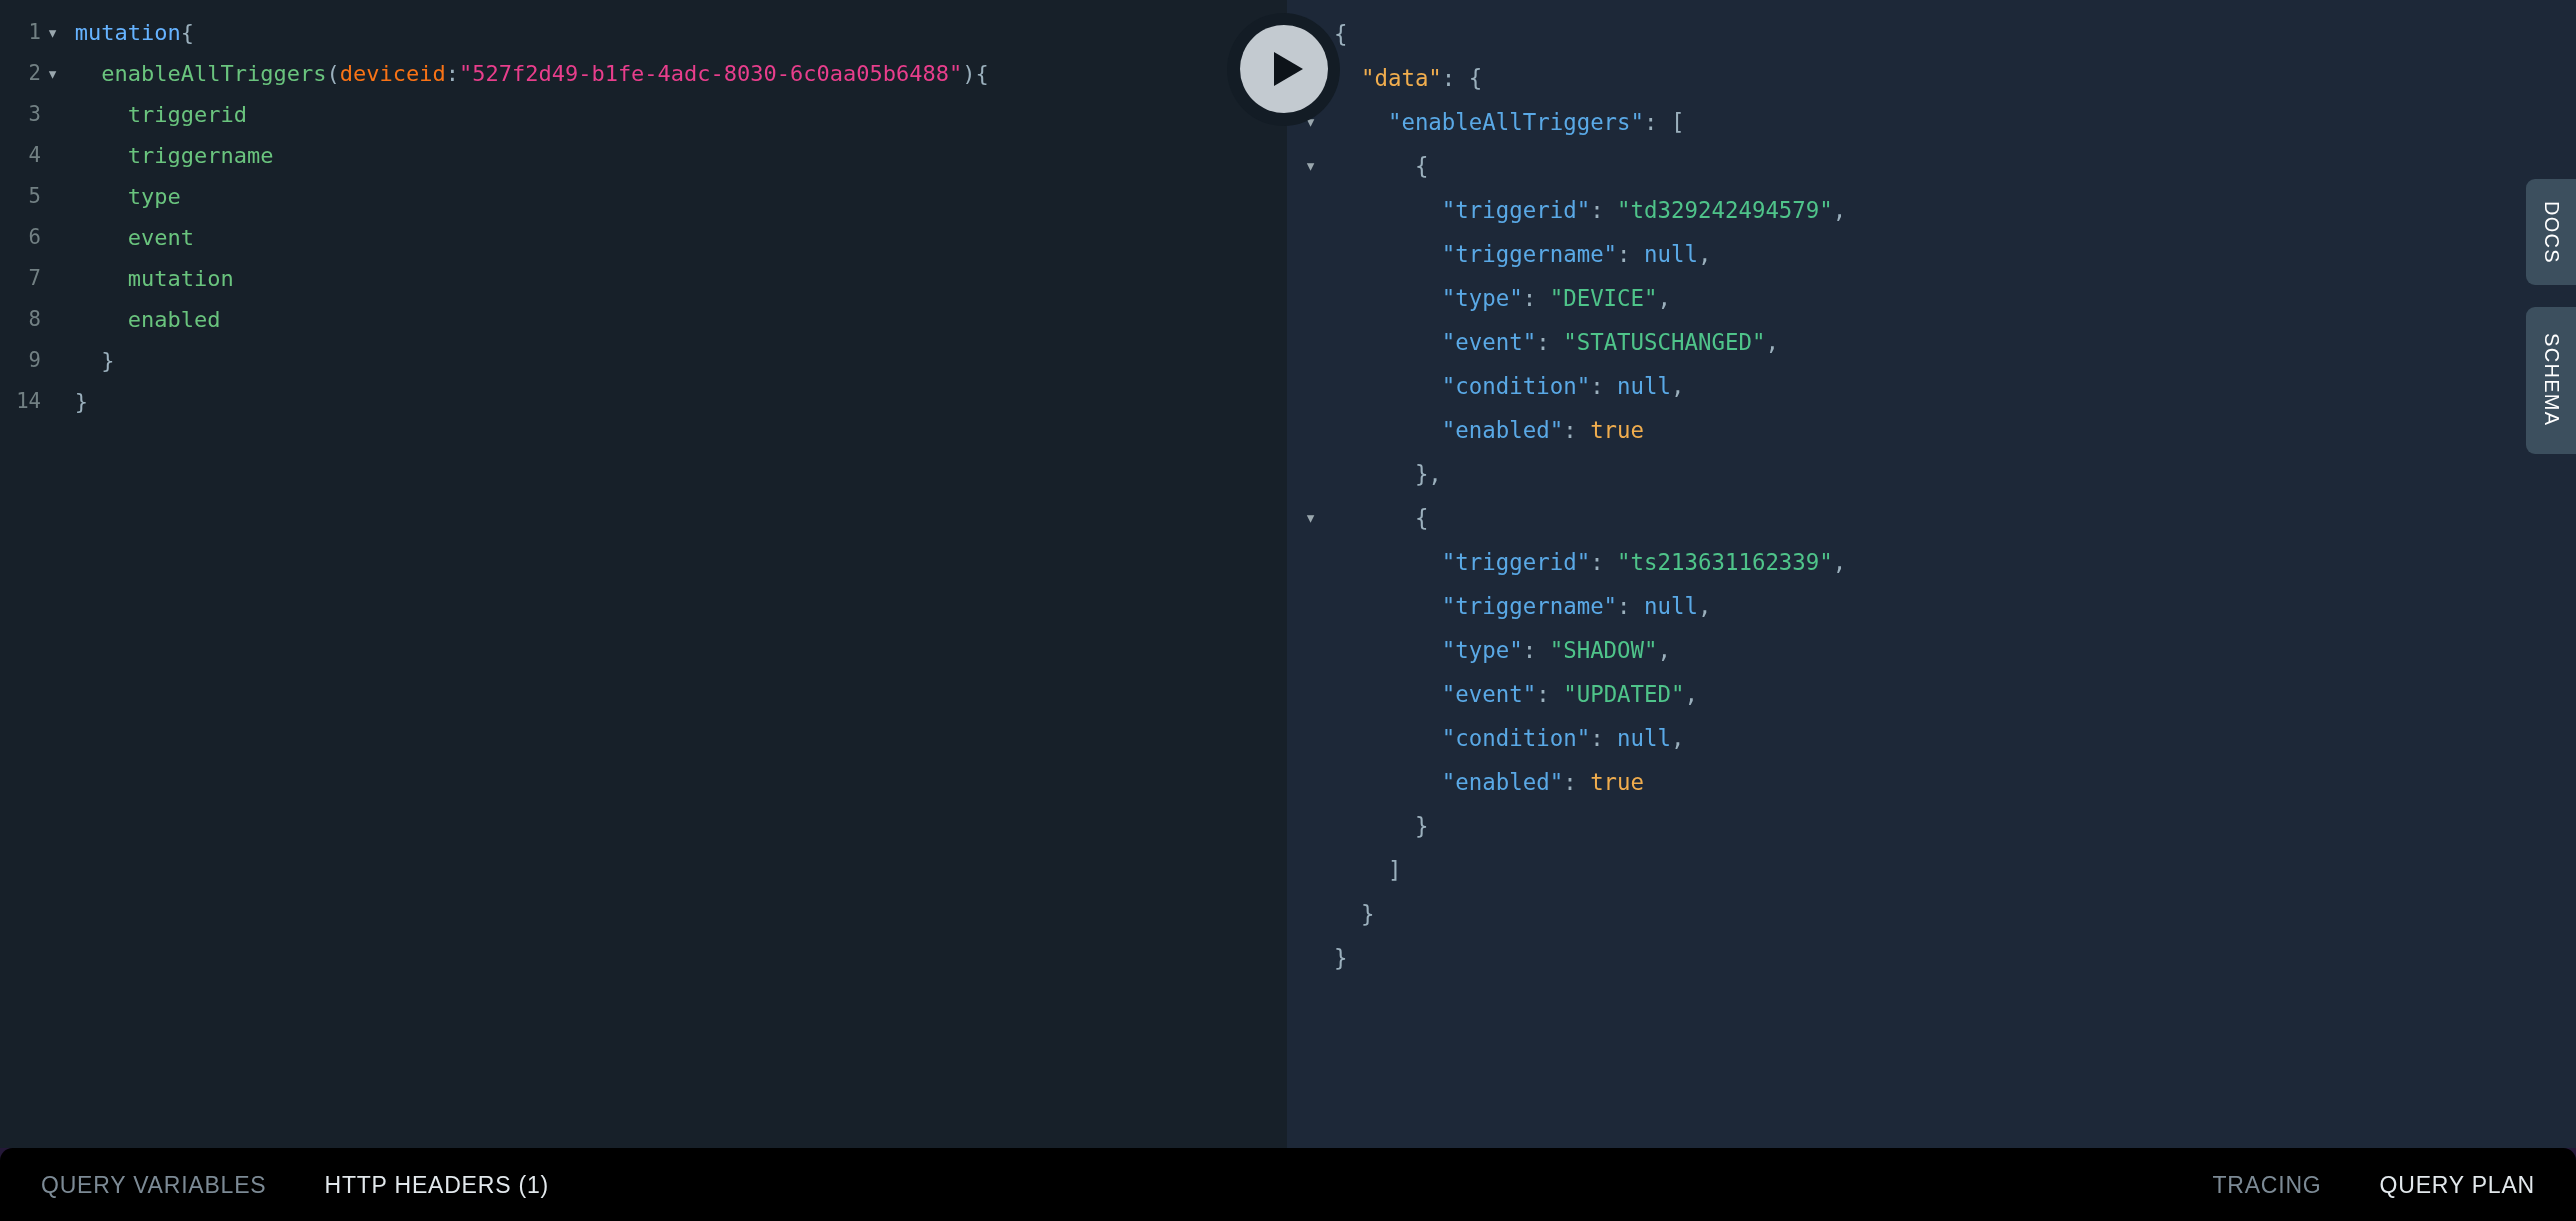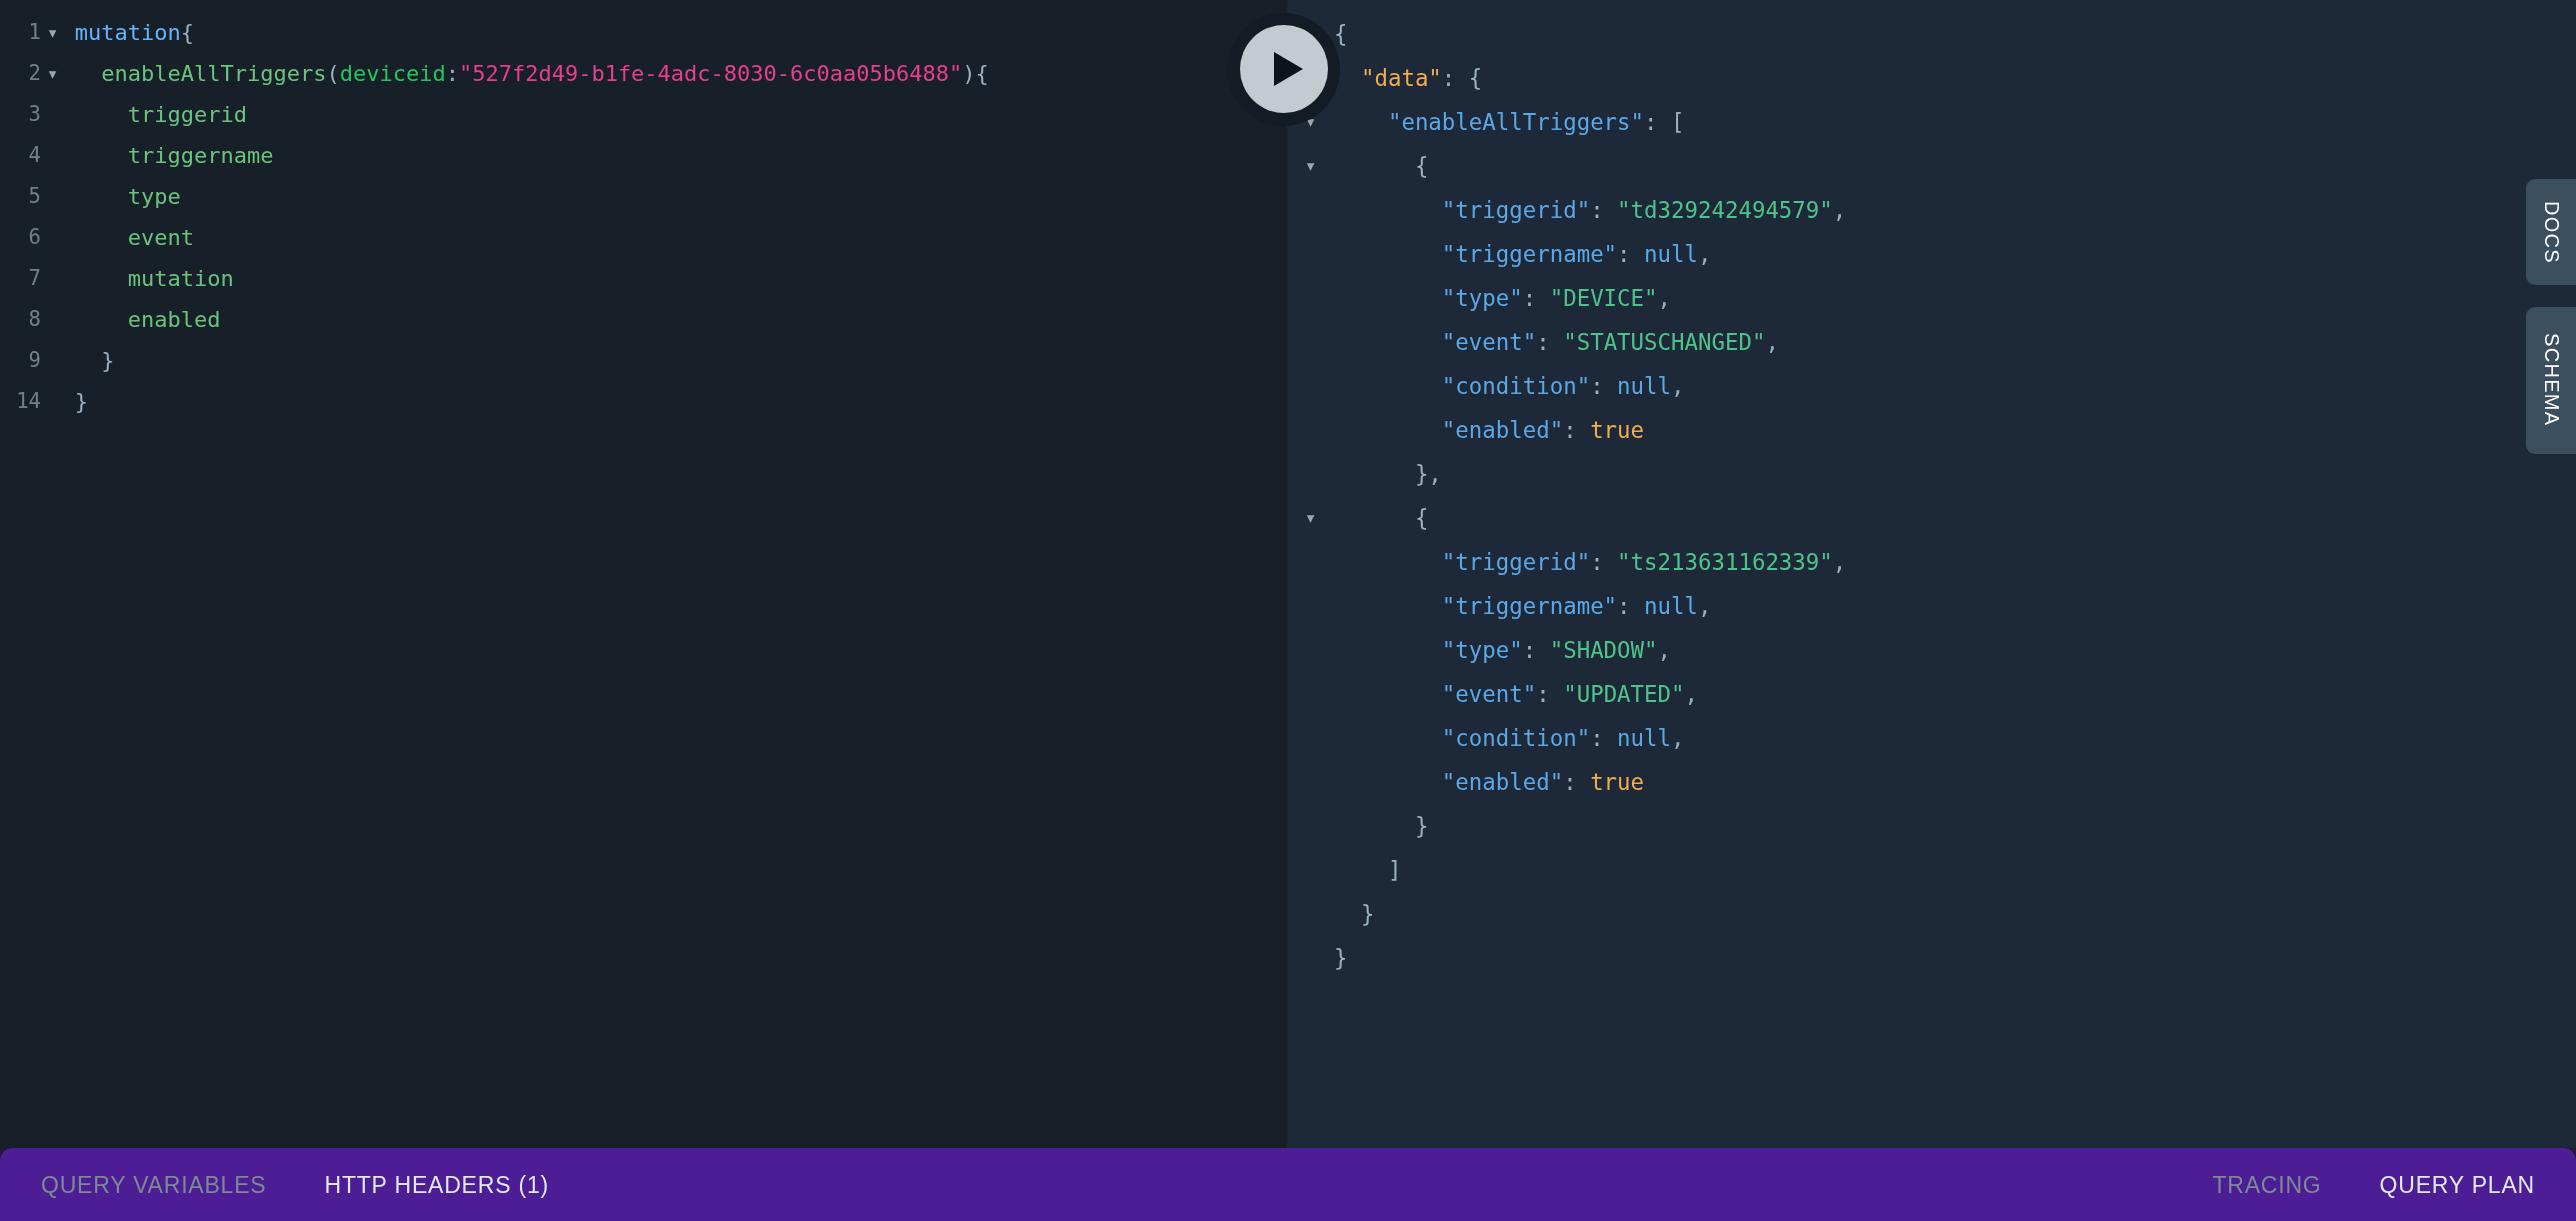--- a/index.html
+++ b/index.html
@@ -88,21 +88,21 @@
     font-family: "DejaVu Sans Mono", "Liberation Mono", monospace;
     font-size: 22px;
     line-height: 41px;
     white-space: pre;
     color: #c5d0d8;
   }
 
   
   .t-kw     { color: #66b3ff; }
   .t-field  { color: #6ac47e; }
-  .t-arg    { color: #22c55e; }
+  .t-arg    { color: #f97316; }
   .t-str    { color: #e83e8c; }
   .t-punct  { color: #9bb0bd; }
 
   
   .res-lines {
     position: absolute;
     left: 0;
     top: 11.7px;
     width: 100%;
   }
@@ -200,21 +200,21 @@
   .side-tab.docs   { height: 106px; margin-bottom: 21.5px; }
   .side-tab.schema { height: 147px; }
 
   
   .bottom-bar {
     position: absolute;
     left: 0;
     top: 1148px;
     width: 2576px;
     height: 74px;
-    background: #4c1d95;
+    background: #000000;
     border-radius: 12.6px 12.6px 0 0;
     display: flex;
     align-items: center;
     justify-content: space-between;
     padding: 0 41px;
     overflow: hidden;
   }
 
   .bar-group { display: flex; align-items: center; gap: 32px; }
 

